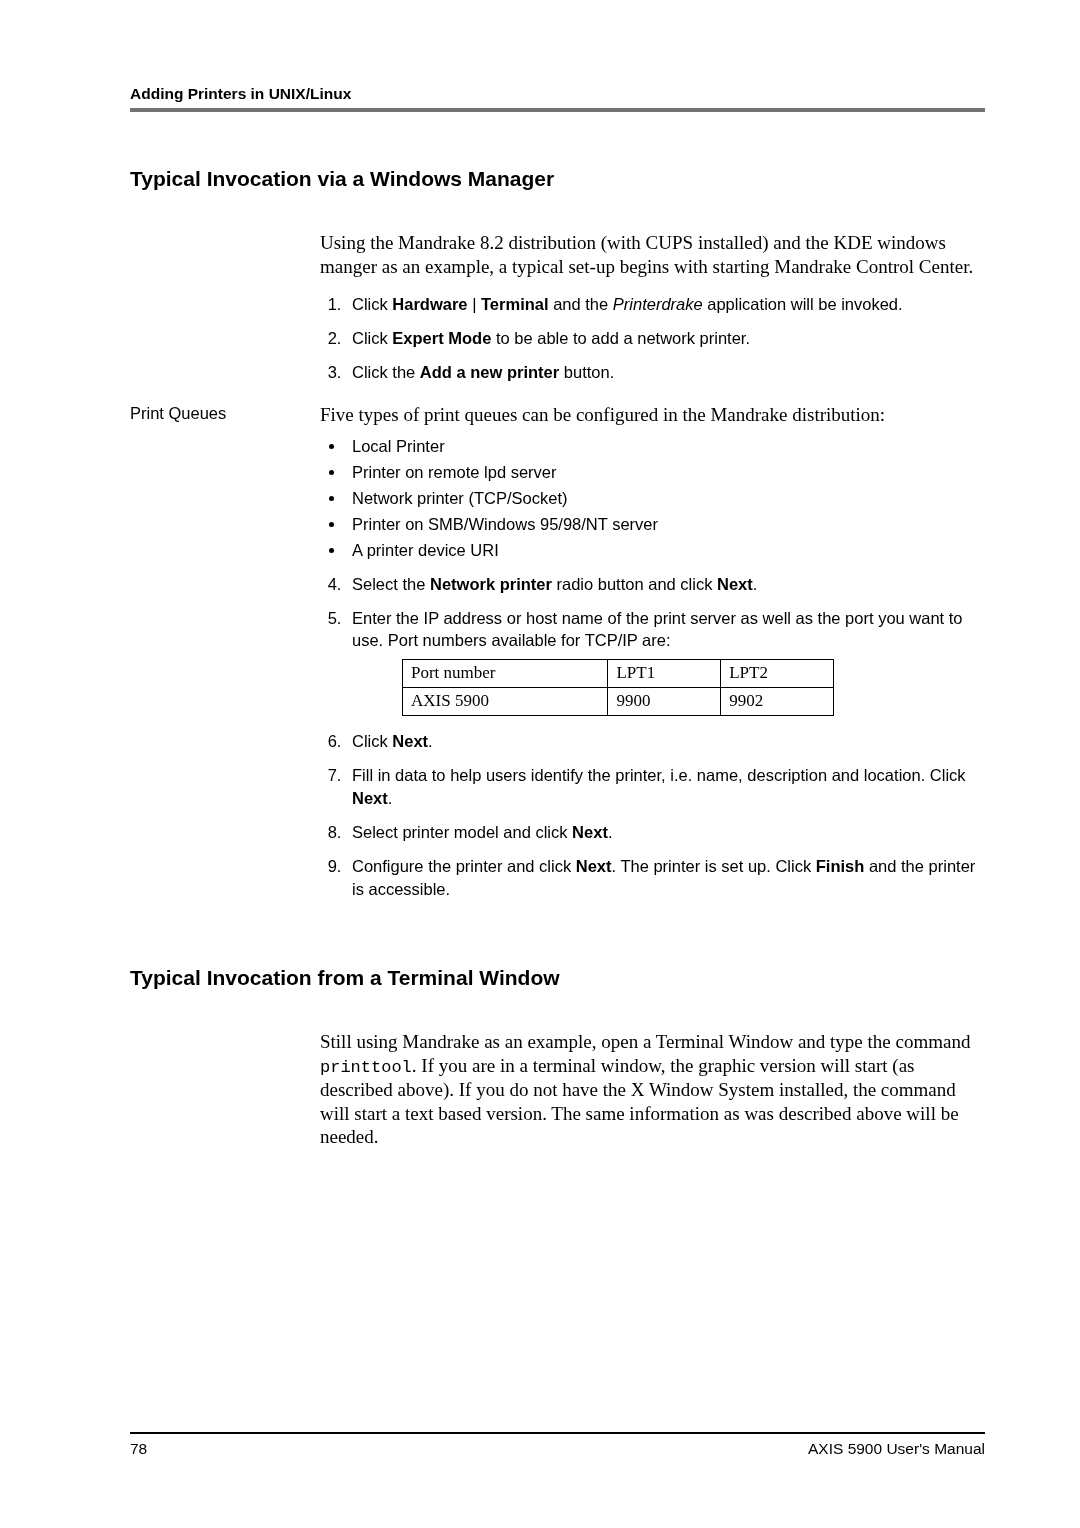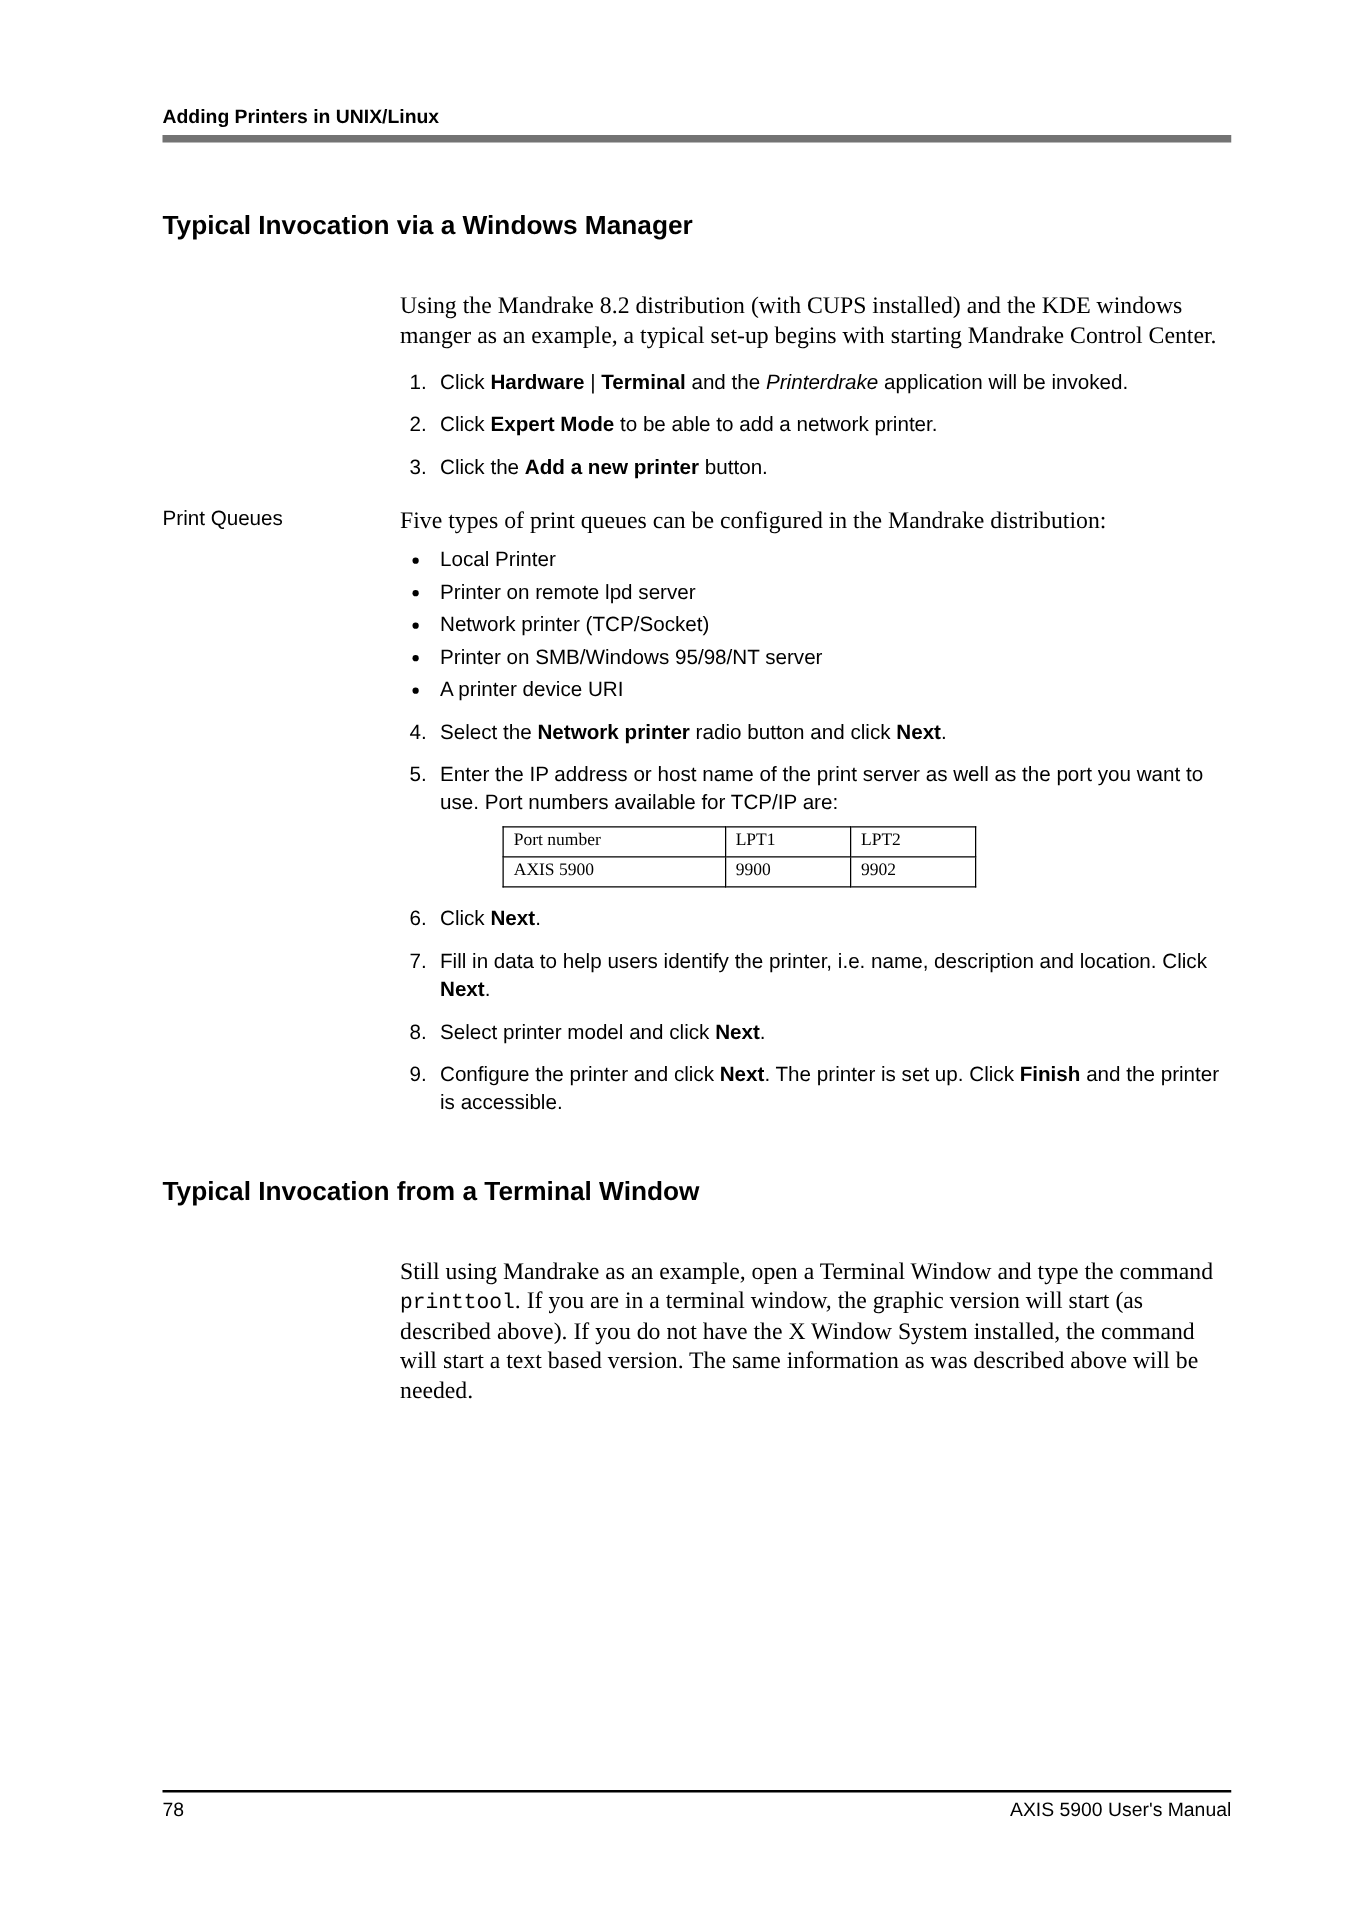--- a/index.html
+++ b/index.html
@@ -15,21 +15,21 @@
   .page {
     padding: 85px 95px 40px 130px;
     box-sizing: border-box;
     position: relative;
     height: 100%;
   }
   .header-line {
     font-family: Verdana, Arial, sans-serif;
     font-weight: bold;
     font-size: 15.5px;
-    border-bottom: 6px solid #737373;
+    border-bottom: 4px solid #737373;
     padding-bottom: 5px;
     margin-bottom: 55px;
   }
   .h2 {
     font-family: Verdana, Arial, sans-serif;
     font-weight: bold;
     font-size: 21px;
     margin-bottom: 40px;
   }
   .body-col {
@@ -80,24 +80,24 @@
     font-size: 16.5px;
     text-align: left;
     padding-right: 24px;
     box-sizing: border-box;
     padding-top: 1px;
   }
   .side-label.bold { font-weight: bold; }
   .row-body { flex: 1; }
   table.port {
     border-collapse: collapse;
-    width: 379px;
+    width: 432px;
     margin: 8px 0 14px 50px;
     font-family: "Times New Roman", Times, serif;
-    font-size: 14px;
+    font-size: 17px;
   }
   table.port td {
     border: 1px solid #000;
     padding: 2px 8px;
   }
   .mono { font-family: "Courier New", monospace; font-size: 17px; }
   .footer {
     position: absolute;
     bottom: 70px;
     left: 130px;
@@ -160,21 +160,21 @@
             </table>
         </li>
         <li><span>Click </span><span class="bold">Next</span>.</li>
         <li><span>Fill in data to help users identify the printer, i.e. name, description and location. Click </span><span class="bold">Next</span>.</li>
         <li><span>Select printer model and click </span><span class="bold">Next</span>.</li>
         <li><span>Configure the printer and click </span><span class="bold">Next</span><span>. The printer is set up. Click </span><span class="bold">Finish</span><span> and the printer is accessible.</span></li>
       </ol>
     </div>
   </div>
 
-  <div class="h2" style="margin-top:28px">Typical Invocation from a Terminal Window</div>
+  <div class="h2" style="margin-top:46px">Typical Invocation from a Terminal Window</div>
 
   <div class="body-col">
     <div class="para"><span>Still using Mandrake as an example, open a Terminal Window and type the command </span><span class="mono">printtool</span><span>. If you are in a terminal window, the graphic version will start (as described above). If you do not have the X Window System installed, the command will start a text based version. The same information as was described above will be needed.</span></div>
   </div>
 
 
   <div class="footer">
     <span>78</span>
     <span>AXIS 5900 User's Manual</span>
   </div>

